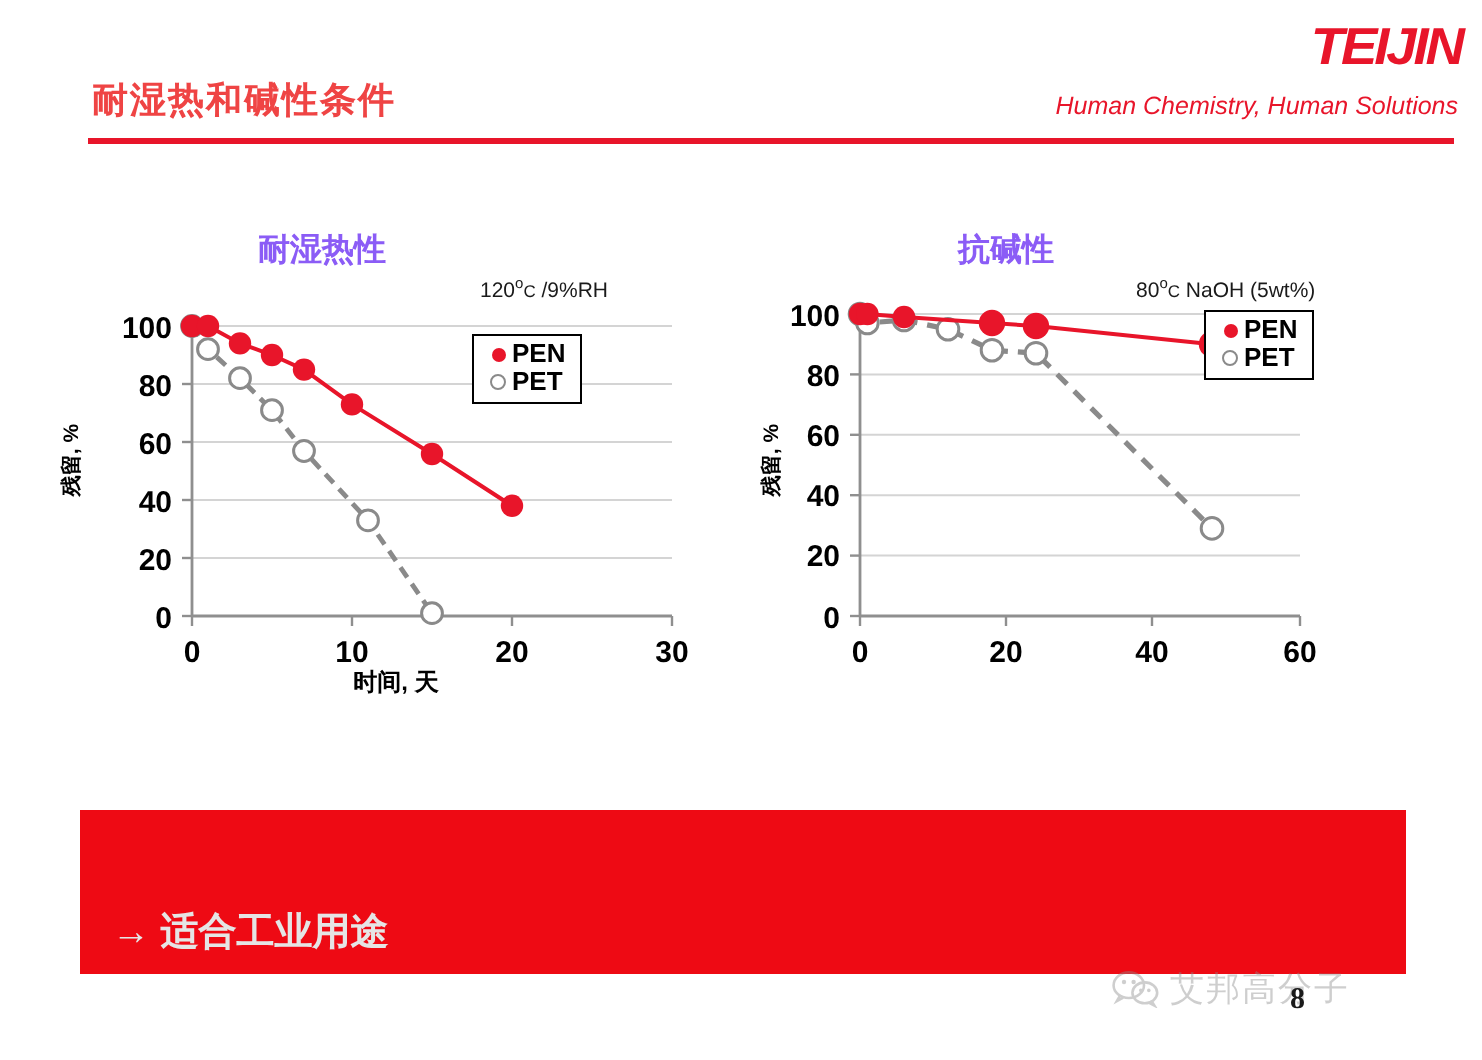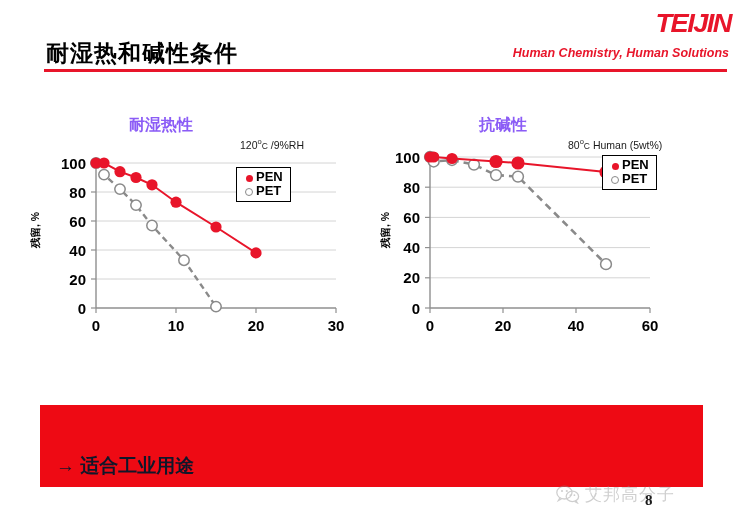--- a/index.html
+++ b/index.html
@@ -30,31 +30,31 @@
     font-style: italic;
     letter-spacing: -1.5px;
     color: #e8152a;
     line-height: 26px;
     transform: scaleX(1.05);
     transform-origin: right center;
   }
   #page-title {
     position: absolute;
     left: 42px; top: 38px;
-    font-size: 23px;
-    font-weight: bold;
-    color: #000000;
+    font-size: 18px;
+    font-weight: bold;
+    color: #ef4444;
     letter-spacing: 1px;
     white-space: nowrap;
   }
   #tagline {
     position: absolute;
     right: 16px; top: 46px;
     font-size: 12.5px;
-    font-weight: bold;
+    font-weight: normal;
     font-style: italic;
     color: #e8152a;
     white-space: nowrap;
   }
   #header-rule {
     position: absolute;
     left: 40px; top: 69px;
     width: 683px; height: 2.5px;
     background: #e8152a;
   }
@@ -163,21 +163,21 @@
     left: 16px; top: 12px;
     font-size: 19px;
     color: #ffffff;
     white-space: nowrap;
   }
   #conclusion-line2 {
     position: absolute;
     left: 16px; top: 48px;
     font-size: 19px;
     font-weight: bold;
-    color: #0f172a;
+    color: #e5e5e5;
     white-space: nowrap;
   }
 
   
   #watermark {
     position: absolute;
     left: 556px; top: 483px;
     display: flex;
     align-items: center;
     gap: 5px;
@@ -291,27 +291,28 @@
     <div class="legend-row">
       <span class="legend-mark"><span class="dot-pen"></span></span>
       <span class="legend-label">PEN</span>
     </div>
     <div class="legend-row">
       <span class="legend-mark"><span class="dot-pet"></span></span>
       <span class="legend-label">PET</span>
     </div>
   </div>
 
+  <div class="chart-xlabel">时间, 天</div>
 </div>
 
 <div class="chart-block" id="chart-right">
 
   <div class="chart-title">抗碱性</div>
 
-  <div class="chart-cond"><span>80</span><span class="deg">o</span><span class="cu">C</span><span> Human (5wt%)</span></div>
+  <div class="chart-cond"><span>80</span><span class="deg">o</span><span class="cu">C</span><span> NaOH (5wt%)</span></div>
 
   <div class="chart-ylabel">残留, %</div>
 
   <svg class="chart-svg" width="350" height="260">
 
     <g stroke="#d4d4d4" stroke-width="1">
       <line x1="62" y1="52" x2="282" y2="52"></line>
       <line x1="62" y1="82.2" x2="282" y2="82.2"></line>
       <line x1="62" y1="112.4" x2="282" y2="112.4"></line>
       <line x1="62" y1="142.6" x2="282" y2="142.6"></line>

